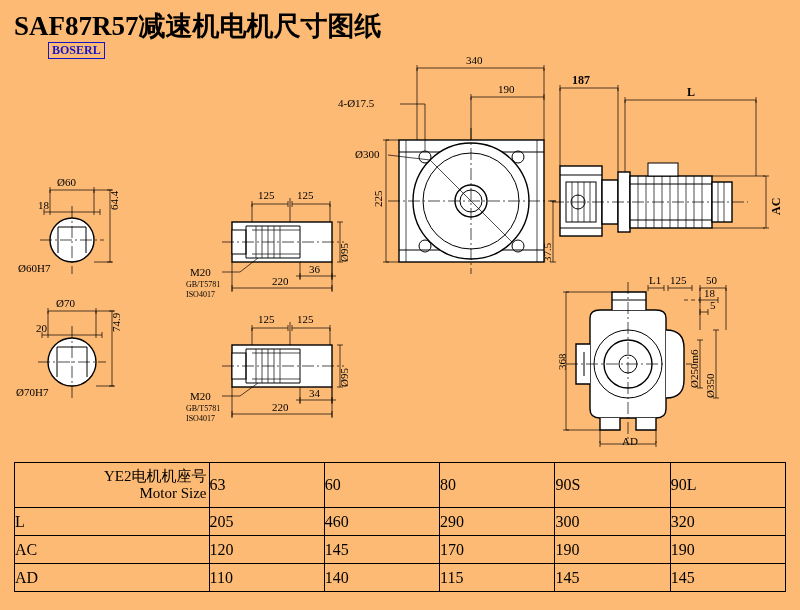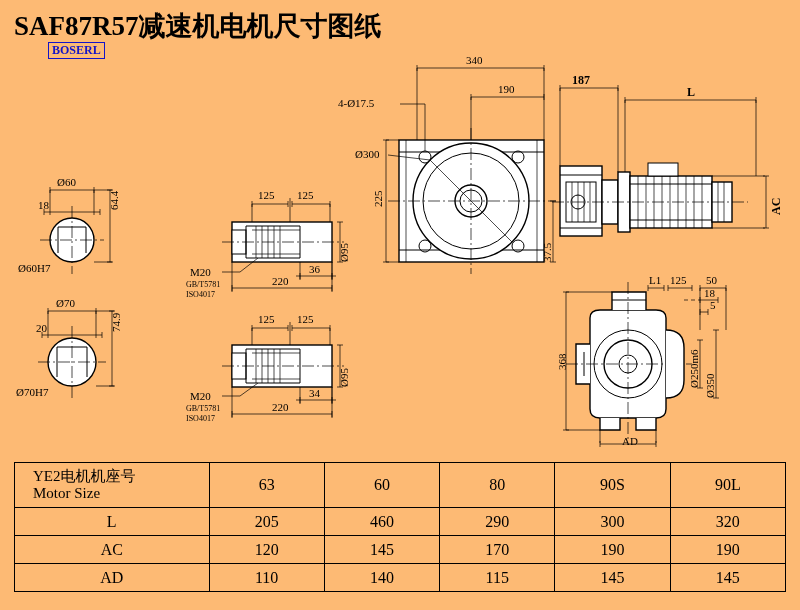--- a/index.html
+++ b/index.html
@@ -71,31 +71,31 @@
   #spec-table {
     position: absolute;
     left: 14px;
     top: 462px;
     width: 772px;
     border-collapse: collapse;
     table-layout: fixed;
   }
   #spec-table td {
     border: 1px solid #000000;
-    text-align: center;
+    text-align: left;
     font-family: "Liberation Serif", serif;
     font-size: 16px;
     height: 27px;
     padding: 0;
   }
   #spec-table td.head-label {
-    text-align: left;
+    text-align: right;
     font-size: 15px;
     line-height: 17px;
-    padding: 2px 18px;
+    padding: 2px 2px;
   }
   #spec-table tr:first-child td { height: 40px; }
   #spec-table col.c0 { width: 194px; }
   #spec-table col.cx { width: 115px; }
   .cn { font-family: "Liberation Serif", serif; }
 </style>
 </head>
 <body>
 
 <div id="page">

